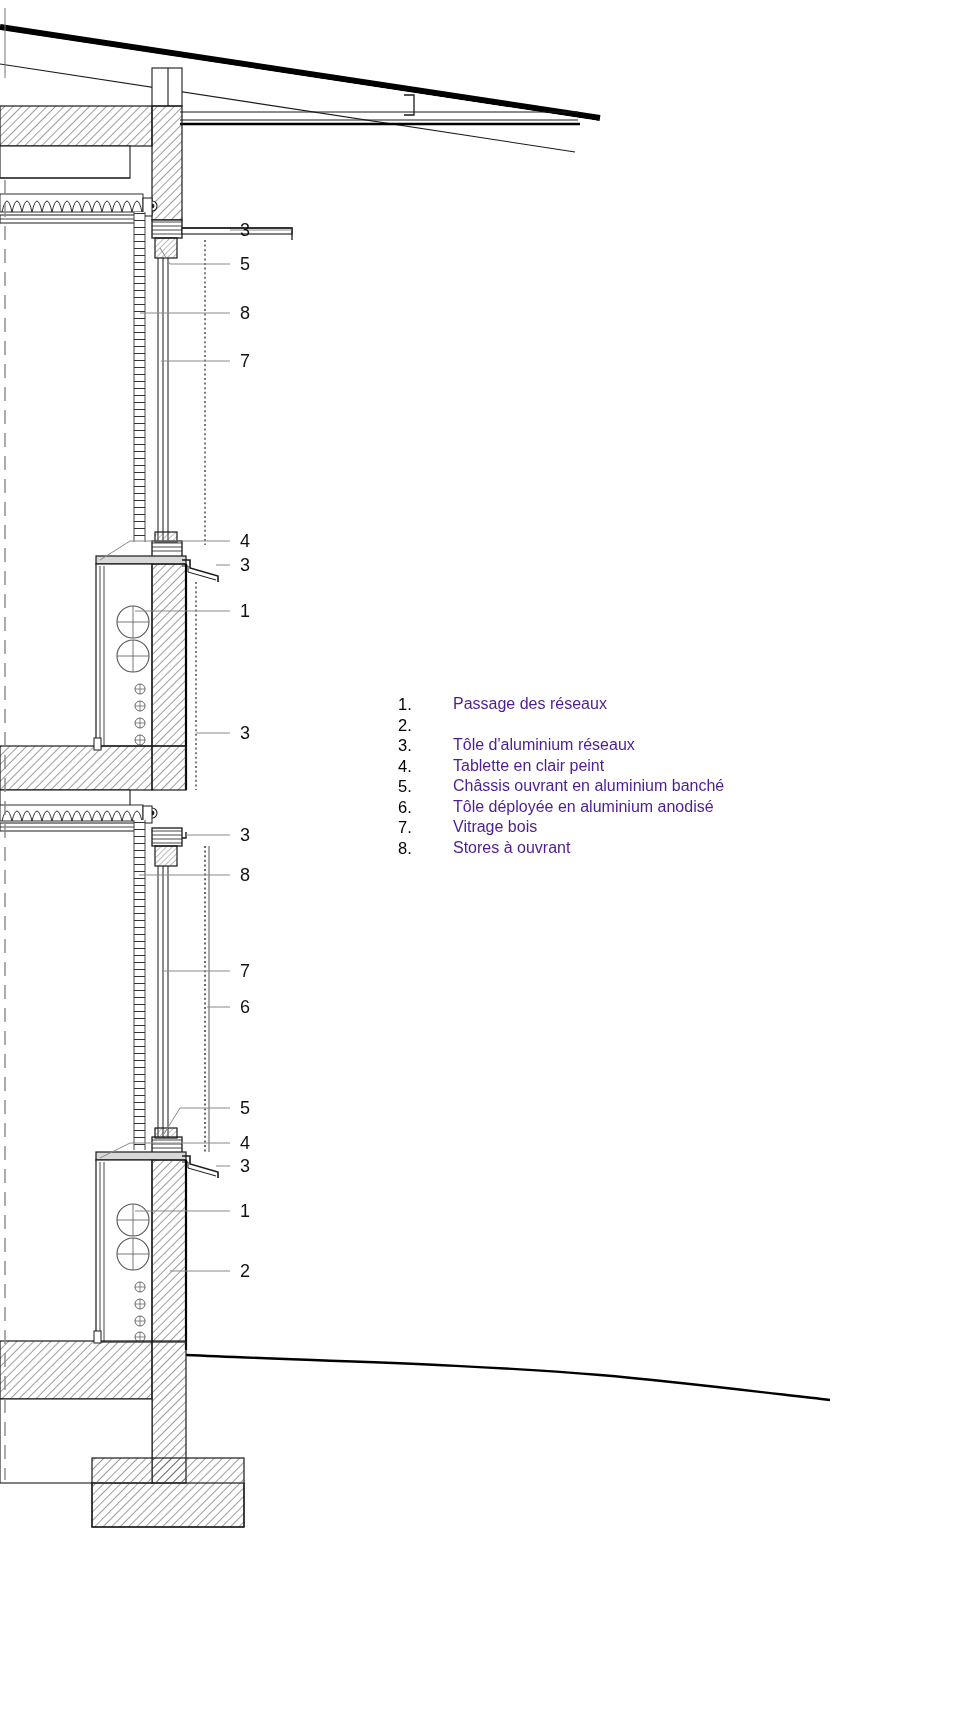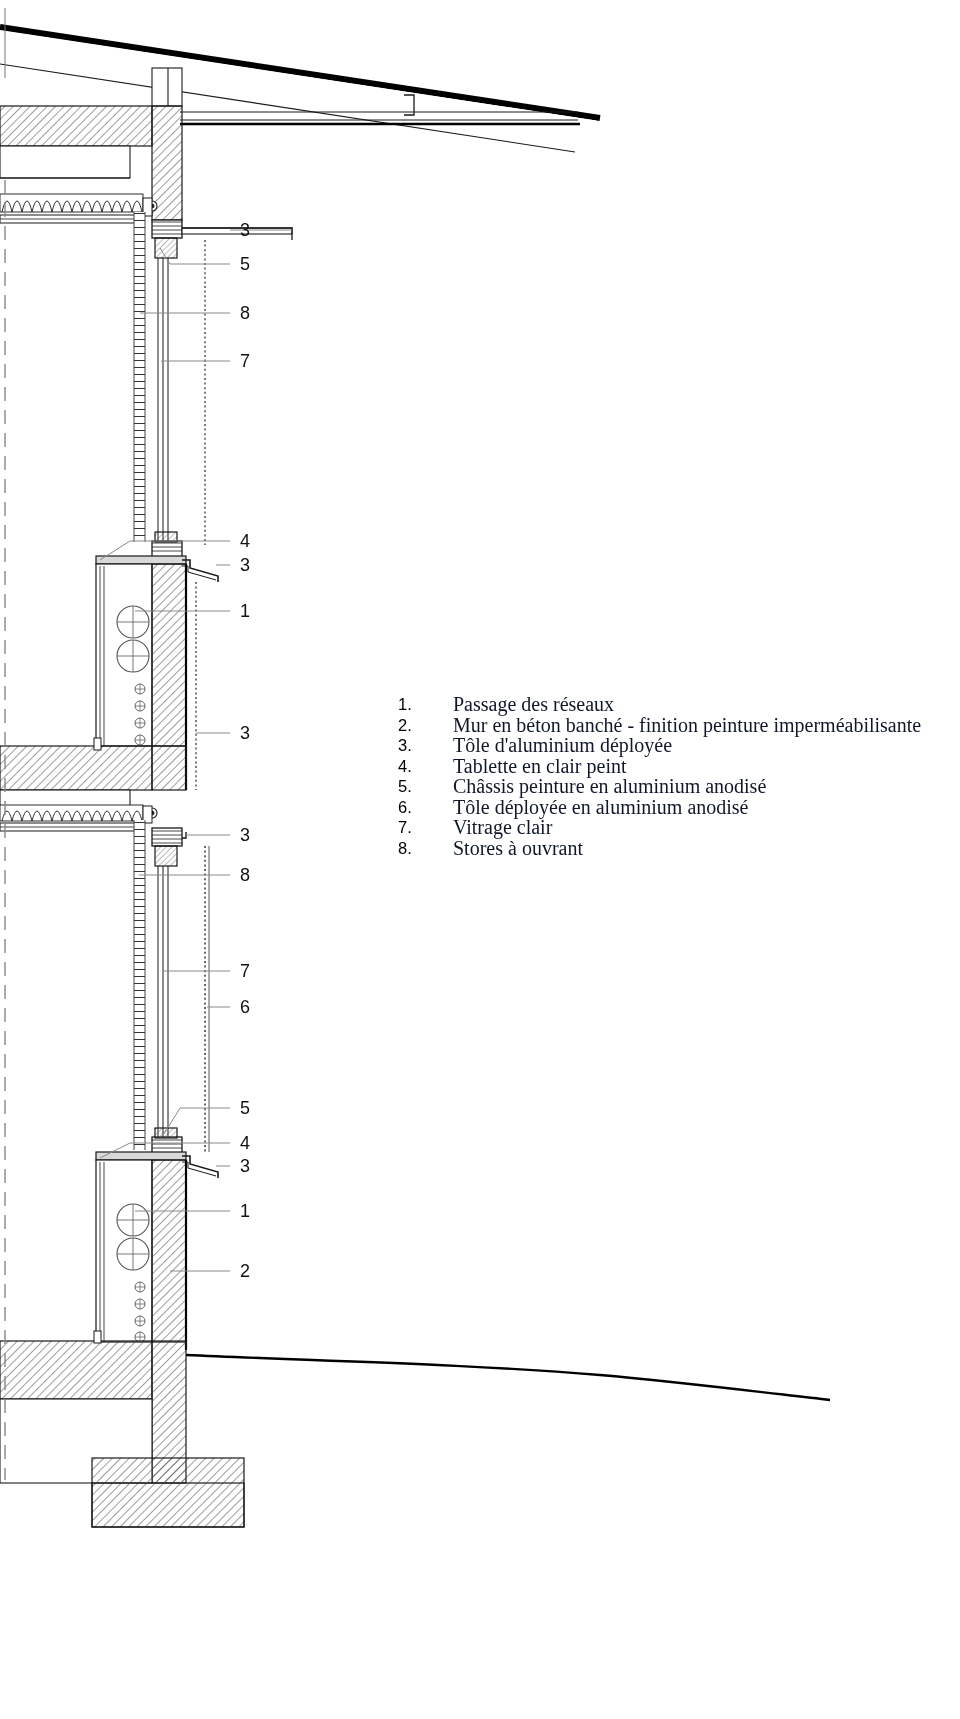--- a/index.html
+++ b/index.html
@@ -2,21 +2,21 @@
 <html><head>
 <meta charset="utf-8">
 <style>
   html,body{margin:0;padding:0;background:#ffffff;}
   body{width:960px;height:1719px;font-family:"Liberation Sans",sans-serif;overflow:hidden;}
   #page{position:relative;width:960px;height:1719px;background:#fff;}
   #drawing{position:absolute;left:0;top:0;width:960px;height:1719px;}
   .legend{position:absolute;left:398px;top:694px;width:500px;}
   .legend-row{display:flex;align-items:flex-start;line-height:20.5px;height:20.5px;}
   .legend-num{width:55px;flex:0 0 55px;font-size:16.5px;color:#000;}
-  .legend-txt{font-size:20px;color:#0f172a;white-space:nowrap;font-family:Liberation Serif, serif;}
+  .legend-txt{font-size:16px;color:#4c1d95;white-space:nowrap;}
   .lbl{position:absolute;font-size:18px;color:#111;line-height:1;}
 </style>
 </head>
 <body>
 
 <div id="page">
 
   <svg id="drawing" viewBox="0 0 960 1719">
     <defs>
       <pattern id="hatch45" width="6" height="6" patternTransform="rotate(45)" patternUnits="userSpaceOnUse">
@@ -267,41 +267,40 @@
     <div class="lbl" style="left:240px;top:1262px">2</div>
   </div>
 
   <div class="legend">
     <div class="legend-row">
       <span class="legend-num">1.</span>
       <span class="legend-txt">Passage des réseaux</span>
     </div>
     <div class="legend-row">
       <span class="legend-num">2.</span>
-      <span class="legend-txt">Mur en béton banché - finition peinture imperméabilisante</span>
     </div>
     <div class="legend-row">
       <span class="legend-num">3.</span>
-      <span class="legend-txt">Tôle d'aluminium déployée</span>
+      <span class="legend-txt">Tôle d'aluminium réseaux</span>
     </div>
     <div class="legend-row">
       <span class="legend-num">4.</span>
       <span class="legend-txt">Tablette en clair peint</span>
     </div>
     <div class="legend-row">
       <span class="legend-num">5.</span>
-      <span class="legend-txt">Châssis peinture en aluminium anodisé</span>
+      <span class="legend-txt">Châssis ouvrant en aluminium banché</span>
     </div>
     <div class="legend-row">
       <span class="legend-num">6.</span>
       <span class="legend-txt">Tôle déployée en aluminium anodisé</span>
     </div>
     <div class="legend-row">
       <span class="legend-num">7.</span>
-      <span class="legend-txt">Vitrage clair</span>
+      <span class="legend-txt">Vitrage bois</span>
     </div>
     <div class="legend-row">
       <span class="legend-num">8.</span>
       <span class="legend-txt">Stores à ouvrant</span>
     </div>
   </div>
 
 </div>
 
 </body></html>

